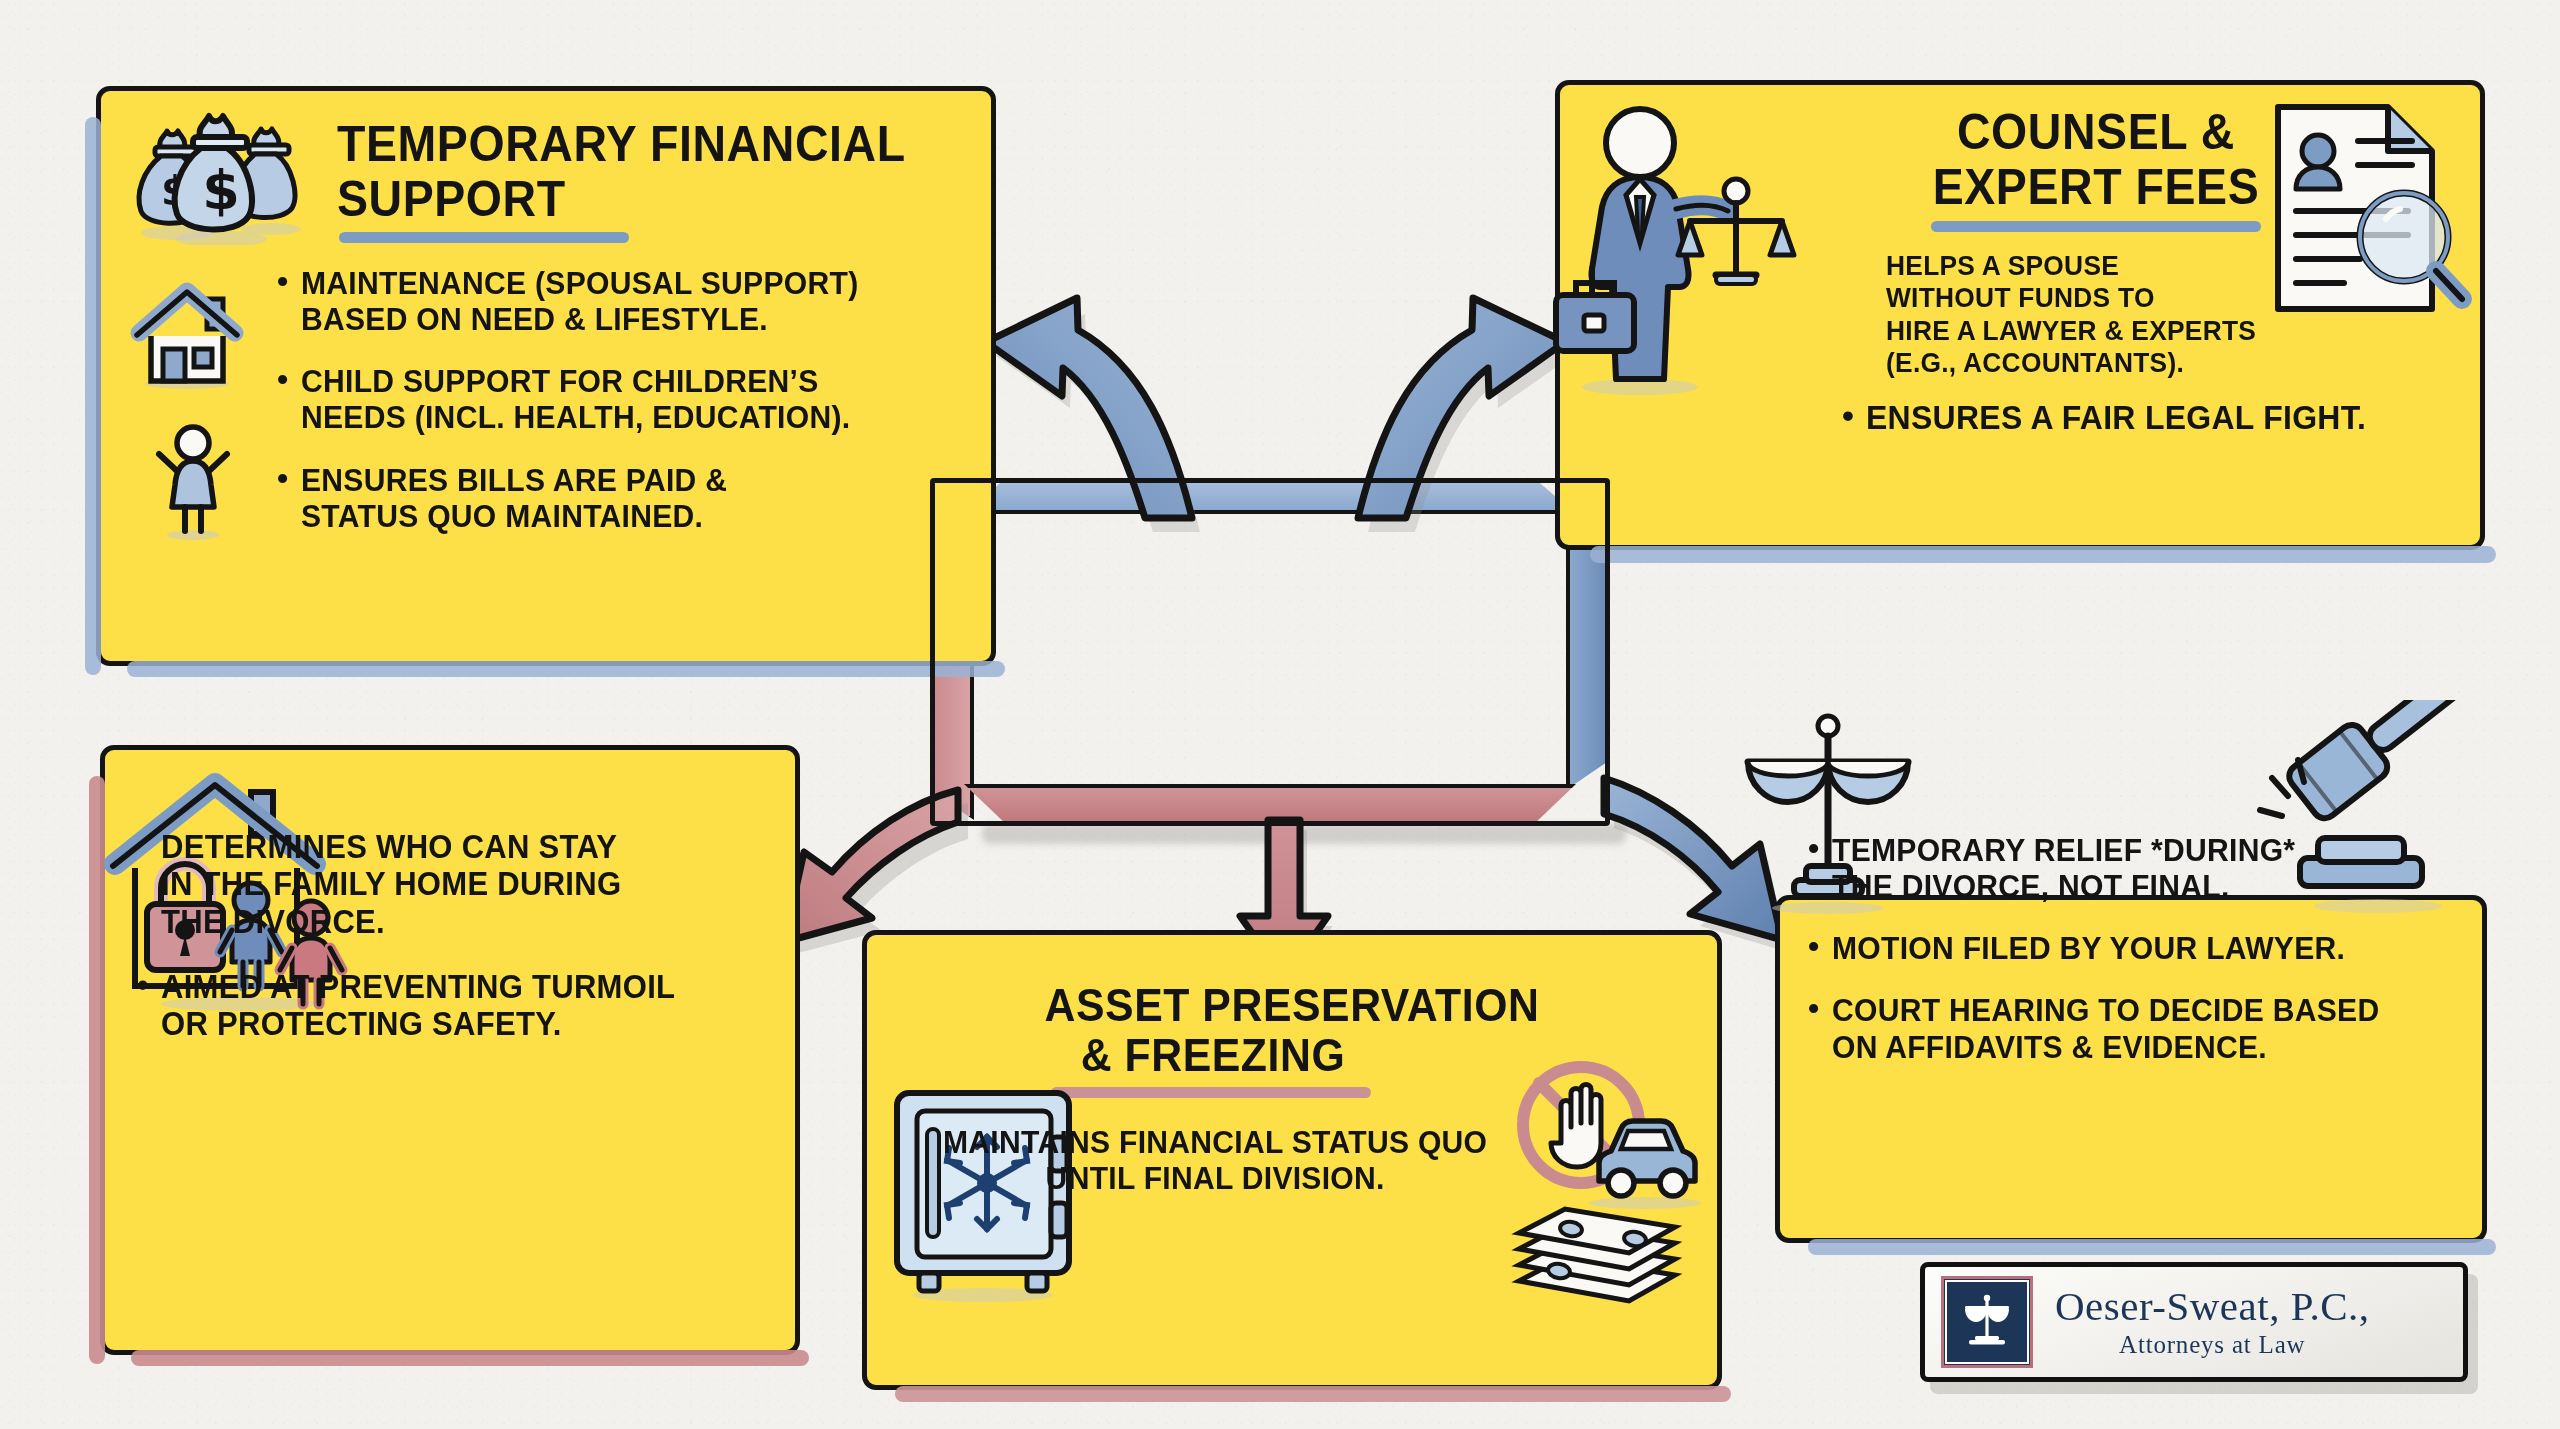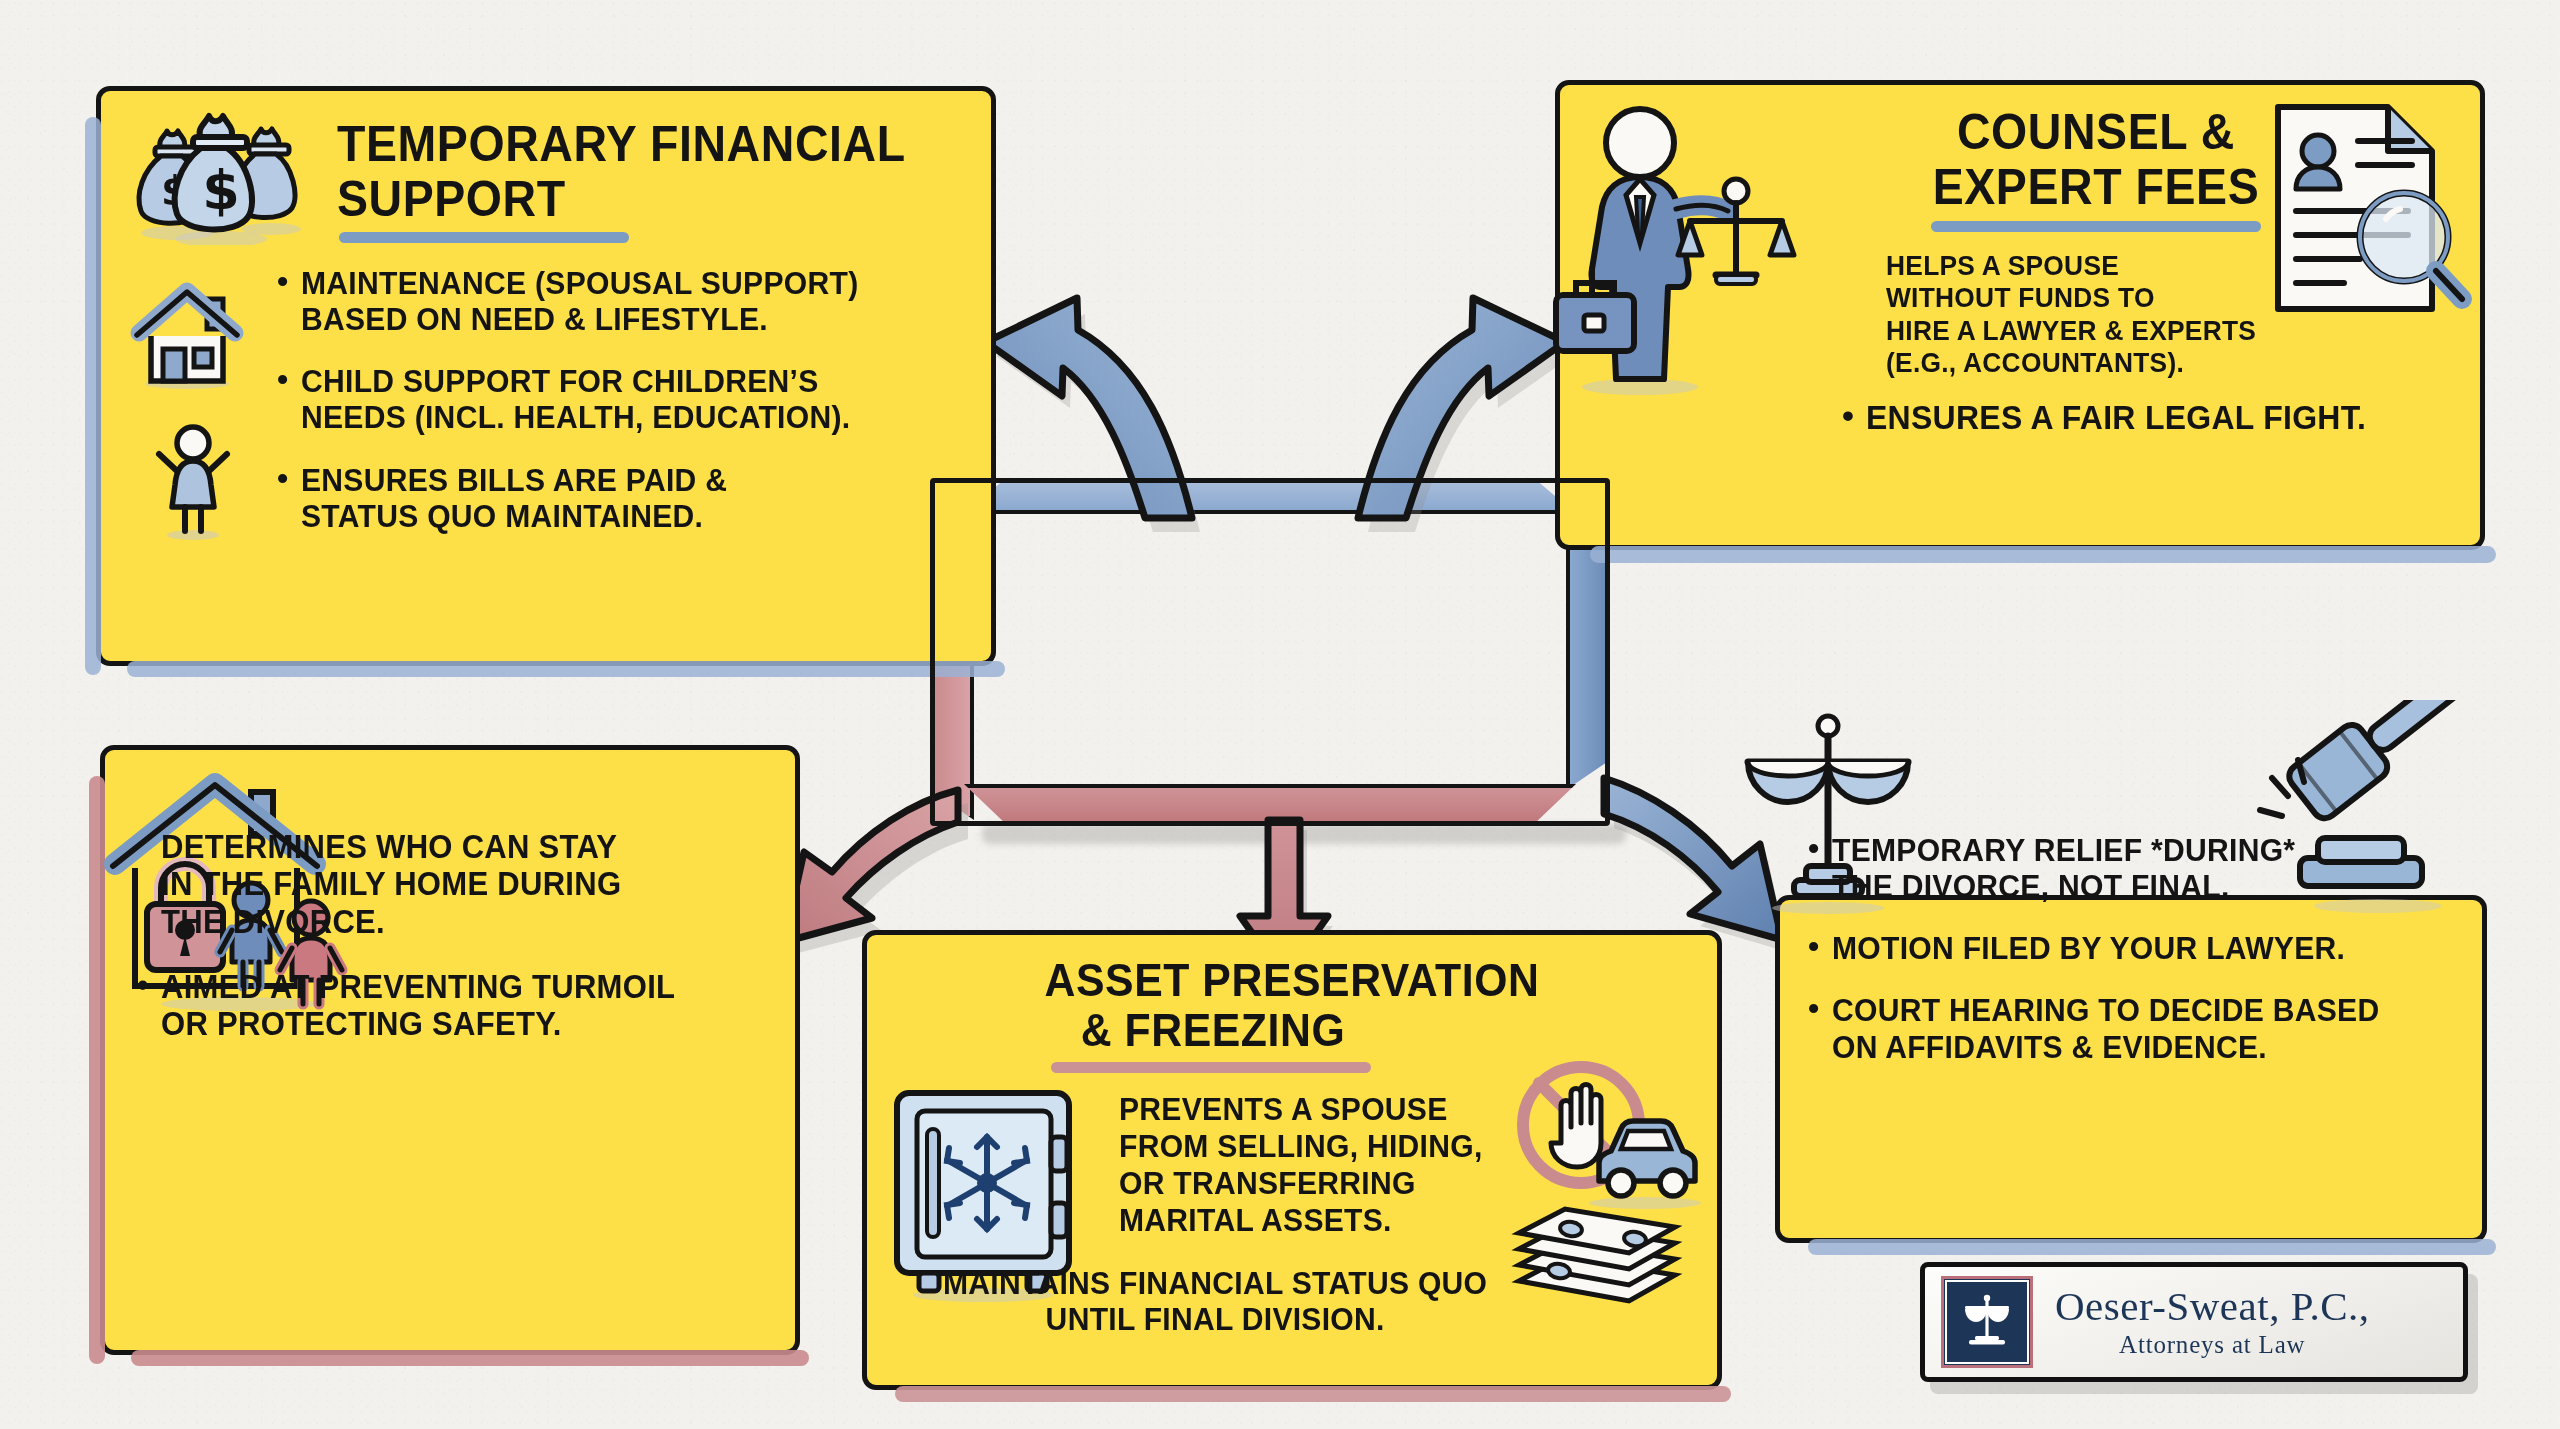--- a/index.html
+++ b/index.html
@@ -442,21 +442,21 @@
           <span>OR PROTECTING SAFETY.</span>
         </span>
       </li>
     </ul>
   </div>
 
   <div class="panel" style="left:862px; top:930px; width:860px; height:460px; z-index:2;">
 
     <div class="panel-extra-bottom" style="left:28px; right:-14px; bottom:-17px; height:16px; background:#cb9296; opacity:.9;"></div>
 
-    <div style="width:100%; padding-top:4px;">
+    <div style="width:100%; padding-top:4px;margin-top:25px;">
       <div class="panel-title center-align" style="font-size:46px; text-align:center;">ASSET PRESERVATION</div>
       <div class="panel-title center-align" style="font-size:46px; margin-top:3px; text-align:center; padding-right:170px;">&amp; FREEZING</div>
       <div class="title-underline ul-red" style="width:320px; margin:8px auto 0; margin-right:320px;"></div>
     </div>
 
     <div class="icon" style="left:16px; top:150px;">
       <svg width="200" height="220" viewBox="0 0 200 220">
         <ellipse cx="100" cy="210" rx="70" ry="7" fill="#c9c9c9" opacity=".5"></ellipse>
         <rect x="14" y="8" width="172" height="180" rx="12" fill="#cfe0f0" stroke="#141414" stroke-width="6"></rect>
         <rect x="34" y="26" width="134" height="146" rx="8" fill="#dceaf6" stroke="#141414" stroke-width="5"></rect>
@@ -498,26 +498,20 @@
           <path d="M8 80l46-24 110 18-46 26z"></path>
           <path d="M8 64l46-24 110 18-46 26z"></path>
           <path d="M8 48l46-24 110 18-46 26z"></path>
         </g>
         <ellipse cx="60" cy="44" rx="11" ry="7" fill="#b6cbe4" stroke="#141414" stroke-width="4" transform="rotate(9 60 44)"></ellipse>
         <ellipse cx="124" cy="54" rx="11" ry="7" fill="#b6cbe4" stroke="#141414" stroke-width="4" transform="rotate(9 124 54)"></ellipse>
         <ellipse cx="48" cy="86" rx="11" ry="7" fill="#b6cbe4" stroke="#141414" stroke-width="4" transform="rotate(9 48 86)"></ellipse>
       </svg>
     </div>
 
-    <div class="para" style="margin-left:226px; margin-top:18px; font-size:32px;">
-      <span>PREVENTS A SPOUSE</span>
-      <span>FROM SELLING, HIDING,</span>
-      <span>OR TRANSFERRING</span>
-      <span>MARITAL ASSETS.</span>
-    </div>
 
     <ul class="bullets" style="margin-left:26px; margin-top:26px; font-size:32px;">
       <li>
         <span class="dot">•</span>
         <span class="btxt" style="text-align:center; display:inline-block;">
           <span>MAINTAINS FINANCIAL STATUS QUO</span><br>
           <span>UNTIL FINAL DIVISION.</span>
         </span>
       </li>
     </ul>

